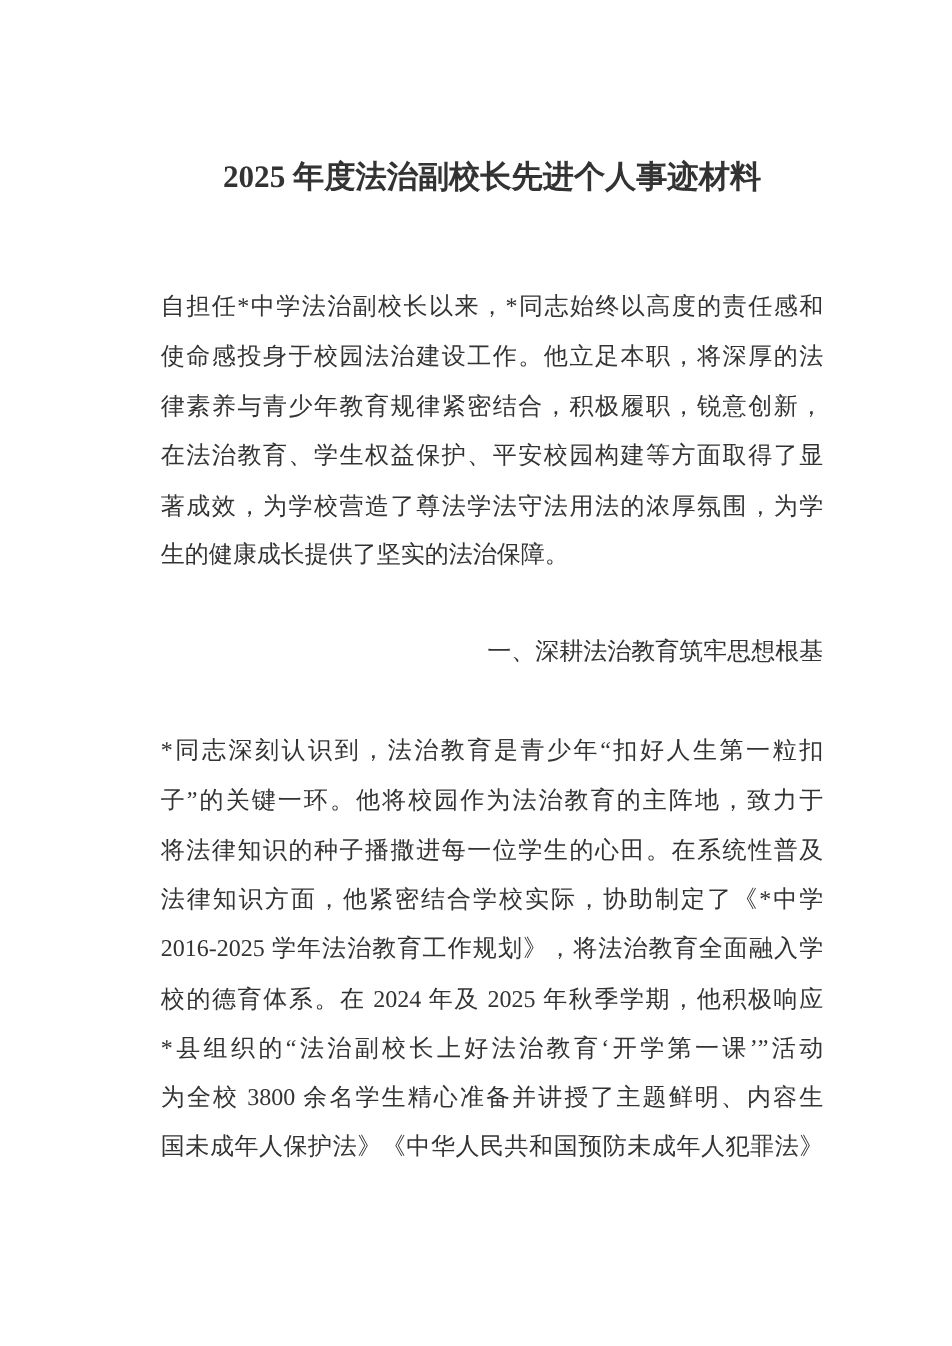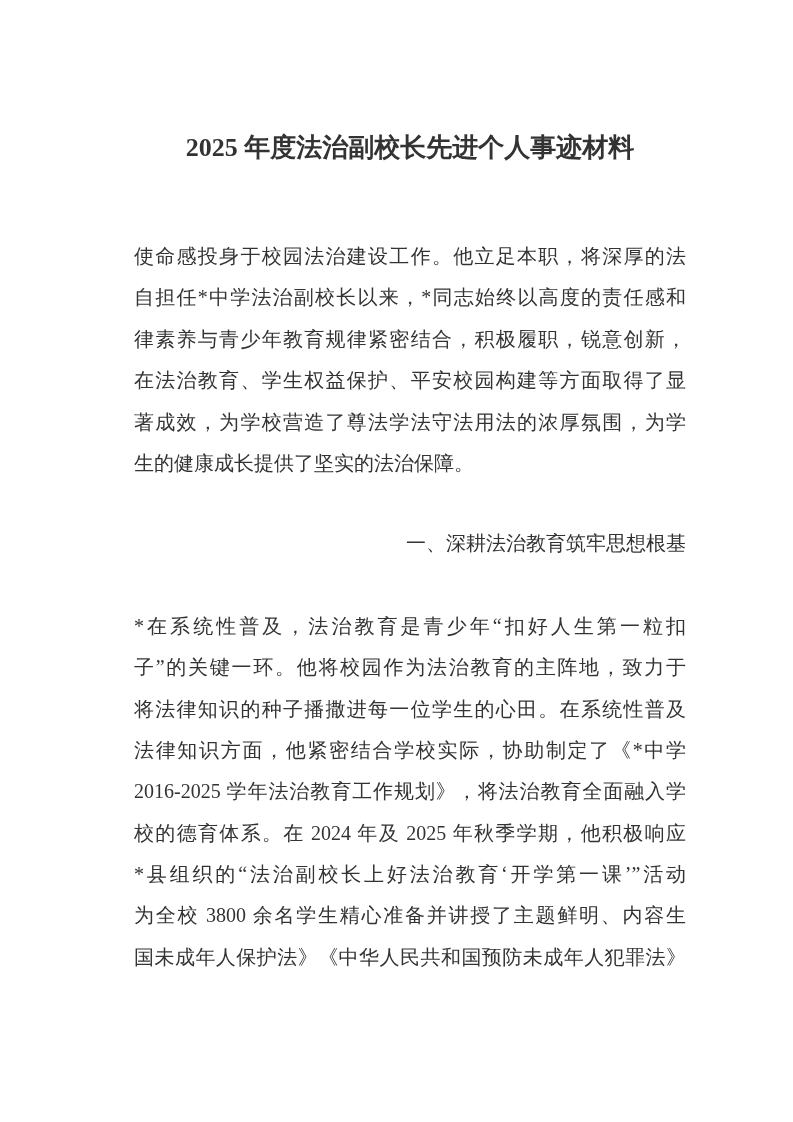--- a/index.html
+++ b/index.html
@@ -46,44 +46,44 @@
 
   .jline {
     line-height: 41.4px;
     height: 41.4px;
     overflow: hidden;
     text-align: justify;
     text-align-last: justify;
   }
 
   
-  .para .jline:last-child { text-align-last: left; }
+  .para .jline:last-child { text-align-last: left; font-family: Liberation Mono, monospace; }
   
   .para.flush-last .jline:last-child { text-align-last: justify; }
 </style>
 </head>
 <body>
 
 <div class="doc-page">
 
   <h1 class="doc-title">2025 年度法治副校长先进个人事迹材料</h1>
 
   <div class="para para-1">
+      <div class="jline">自担任*中学法治副校长以来，*同志始终以高度的责任感和</div>
       <div class="jline">使命感投身于校园法治建设工作。他立足本职，将深厚的法</div>
-      <div class="jline">自担任*中学法治副校长以来，*同志始终以高度的责任感和</div>
       <div class="jline">律素养与青少年教育规律紧密结合，积极履职，锐意创新，</div>
       <div class="jline">在法治教育、学生权益保护、平安校园构建等方面取得了显</div>
       <div class="jline">著成效，为学校营造了尊法学法守法用法的浓厚氛围，为学</div>
       <div class="jline">生的健康成长提供了坚实的法治保障。</div>
     </div>
 
   <div class="section-heading">一、深耕法治教育筑牢思想根基</div>
 
   <div class="para para-2 flush-last">
-      <div class="jline">*在系统性普及，法治教育是青少年“扣好人生第一粒扣</div>
+      <div class="jline">*同志深刻认识到，法治教育是青少年“扣好人生第一粒扣</div>
       <div class="jline">子”的关键一环。他将校园作为法治教育的主阵地，致力于</div>
       <div class="jline">将法律知识的种子播撒进每一位学生的心田。在系统性普及</div>
       <div class="jline">法律知识方面，他紧密结合学校实际，协助制定了《*中学</div>
       <div class="jline">2016-2025 学年法治教育工作规划》，将法治教育全面融入学</div>
       <div class="jline">校的德育体系。在 2024 年及 2025 年秋季学期，他积极响应</div>
       <div class="jline">*县组织的“法治副校长上好法治教育‘开学第一课’”活动</div>
       <div class="jline">为全校 3800 余名学生精心准备并讲授了主题鲜明、内容生</div>
       <div class="jline">国未成年人保护法》《中华人民共和国预防未成年人犯罪法》</div>
     </div>
 

